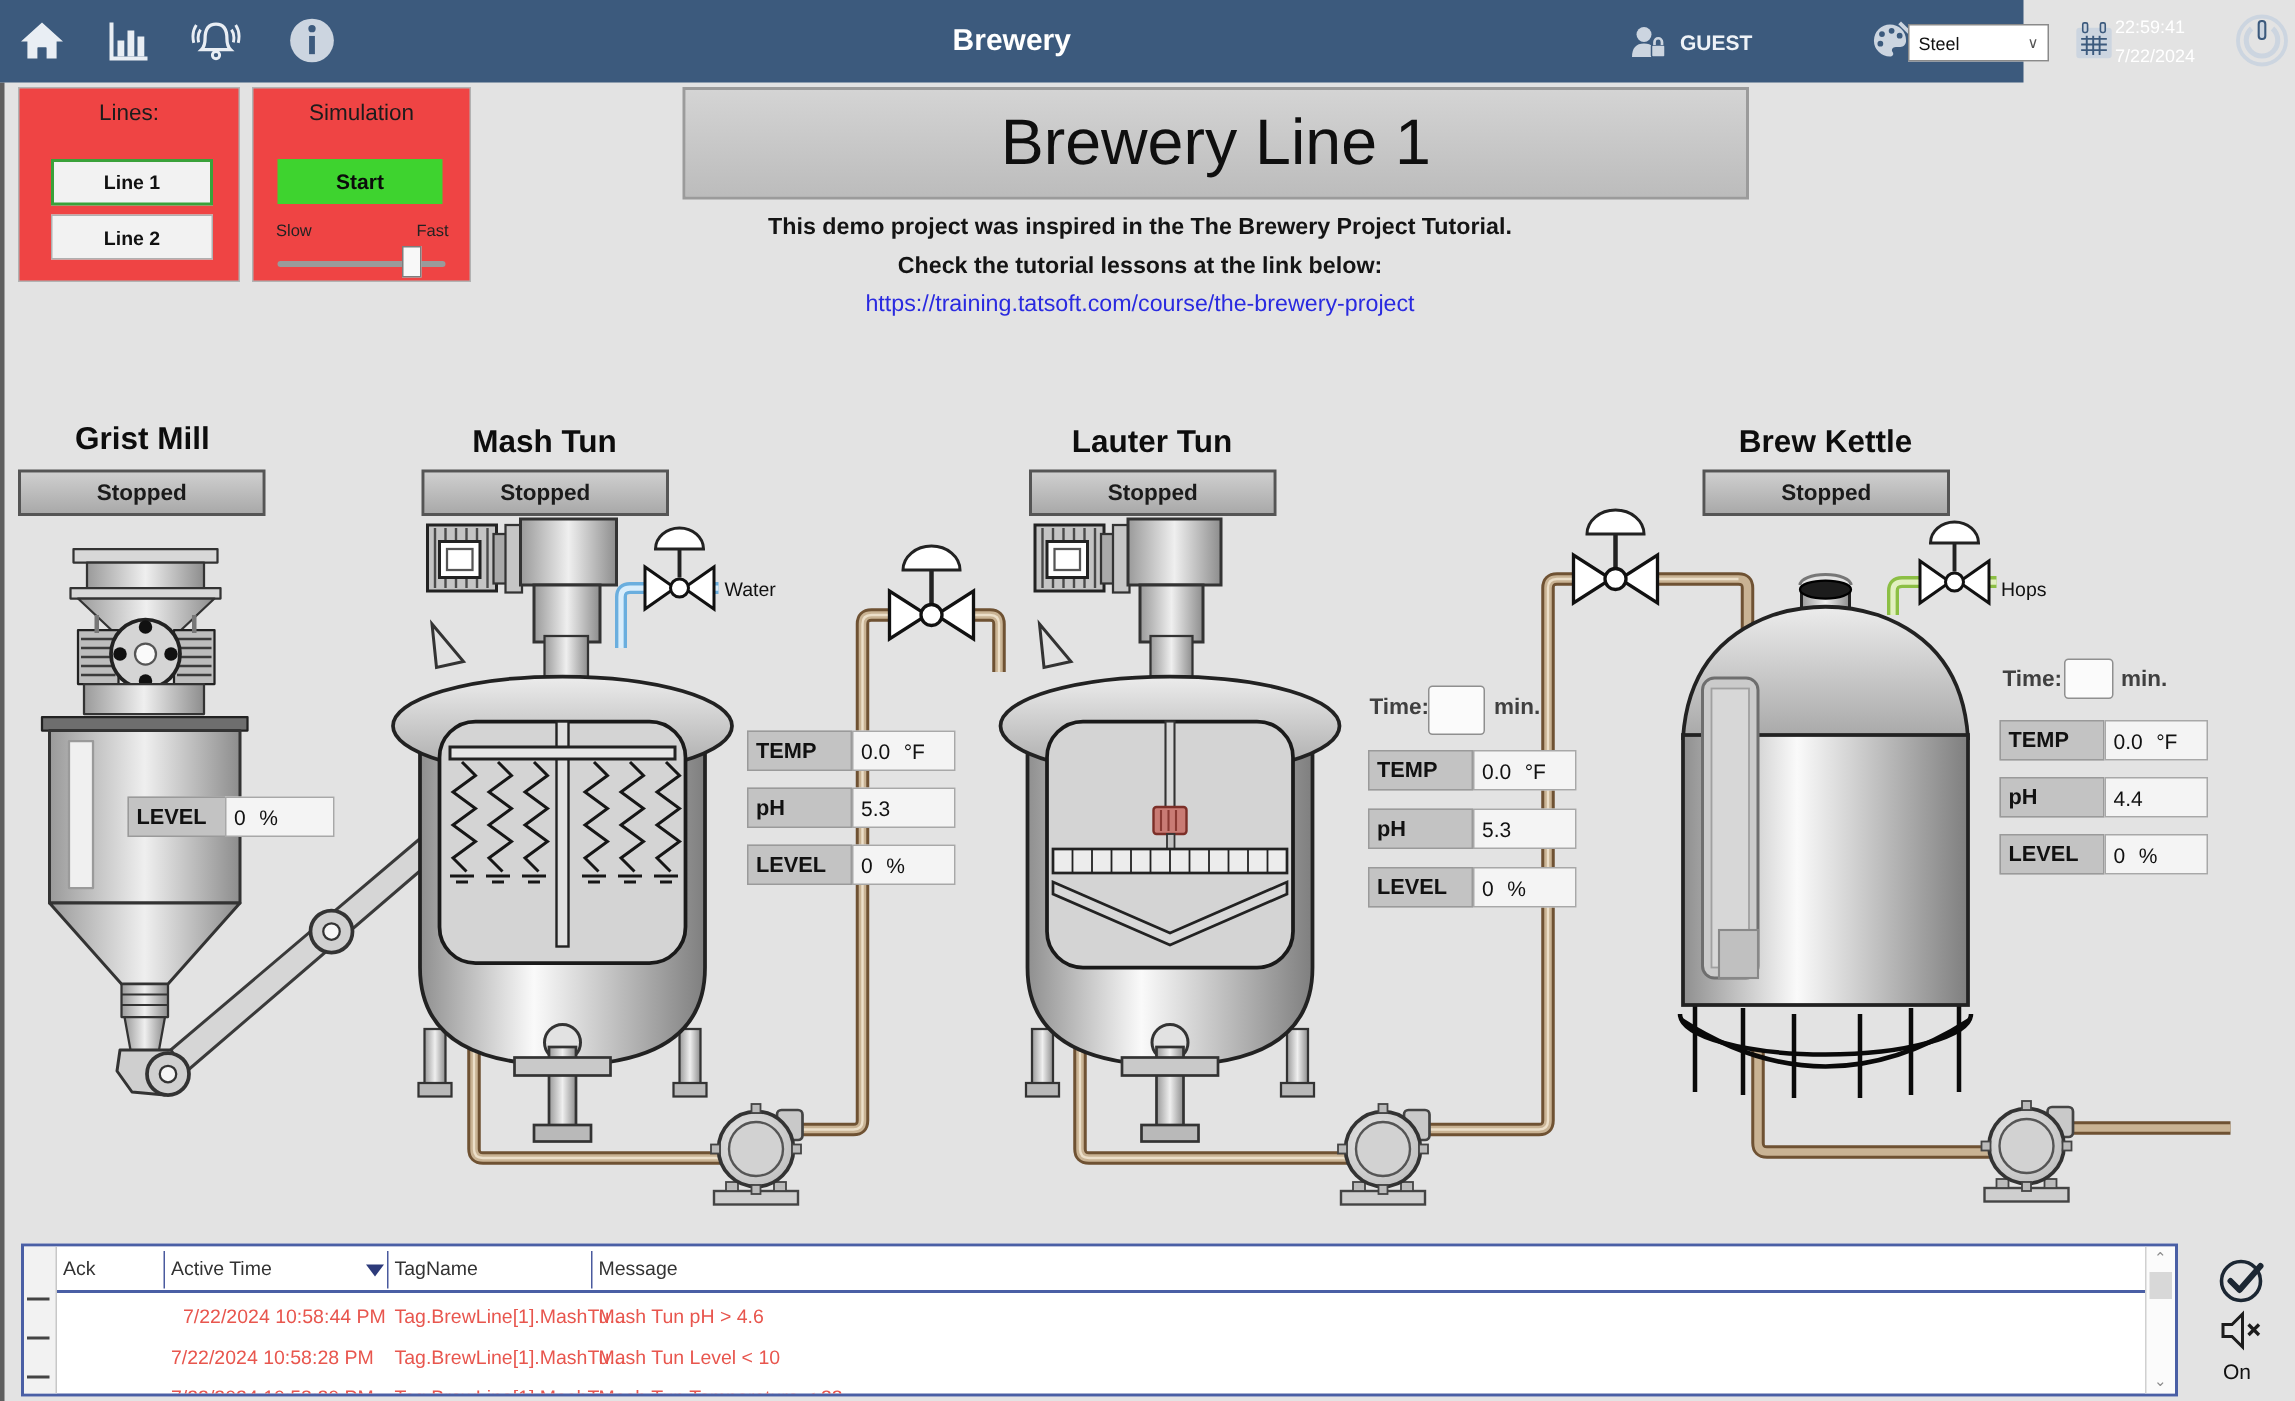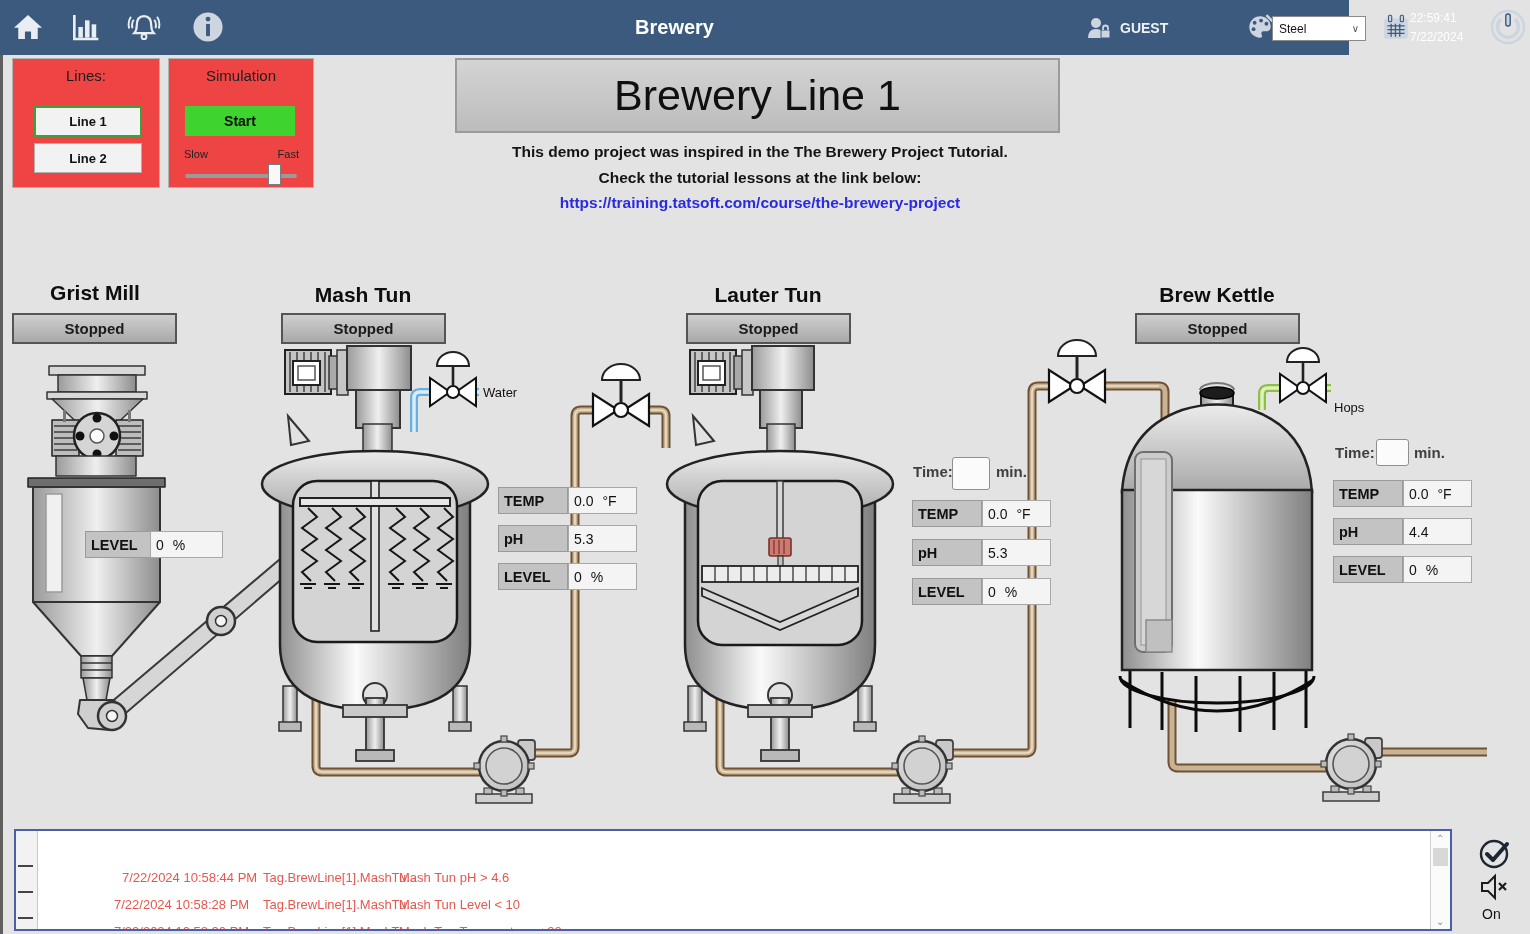--- a/index.html
+++ b/index.html
@@ -23,24 +23,24 @@
   .panel-title { text-align:center; font-size:15px; color:#1c1c1c; padding-top:8px; }
   .linebtn { position:absolute; left:21px; width:108px; height:31px; background:#f2f2f2; display:flex; align-items:center; justify-content:center; font-size:13px; font-weight:bold; color:#111; cursor:pointer; }
   #line1-btn { top:47px; border:2px solid #3aa23a; }
   #line2-btn { top:84px; border:1px solid #b0b0b0; height:30px; }
   #start-btn { position:absolute; left:16px; top:47px; width:110px; height:30px; background:#3ed32f; border:none; display:flex; align-items:center; justify-content:center; font-size:14px; font-weight:bold; color:#0b0b0b; cursor:pointer; }
   .slider-lab { position:absolute; top:89px; font-size:11px; color:#222; }
   #slider-track { position:absolute; left:16px; top:115px; width:112px; height:4px; background:#9a9a9a; border-radius:2px; }
   #slider-handle { position:absolute; left:99px; top:105px; width:13px; height:21px; background:#f8f8f8; border:1px solid #7d7d7d; cursor:pointer; }
 
   
-  #title-panel { position:absolute; left:455px; top:58px; width:605px; height:75px; background:linear-gradient(#d4d4d4,#bcbcbc); border:2px solid #9b9b9b; display:flex; align-items:center; justify-content:center; z-index:10; }
+  #title-panel { position:absolute; left:455px; top:58px; width:711px; height:75px; background:linear-gradient(#d4d4d4,#bcbcbc); border:2px solid #9b9b9b; display:flex; align-items:center; justify-content:center; z-index:10; }
   #title-panel span { font-size:43px; color:#0f0f0f; }
   .intro-line { position:absolute; left:300px; width:920px; text-align:center; font-size:15.5px; font-weight:600; color:#141414; z-index:10; }
-  #intro-link { color:#2a2ae0; font-weight:700; cursor:pointer; }
+  #intro-link { color:#2a2ae0; font-weight:400; cursor:pointer; }
 
   
   .equip-title { position:absolute; font-size:21px; font-weight:bold; color:#0d0d0d; text-align:center; z-index:10; }
   .status-box { position:absolute; width:165px; height:31px; background:linear-gradient(#cfcfcf,#a9a9a9); border:2px solid #555; display:flex; align-items:center; justify-content:center; font-size:15px; font-weight:600; color:#1b1b1b; z-index:10; }
   .fldlbl { position:absolute; width:70px; height:27px; background:#c3c3c3; border:1px solid #9a9a9a; font-size:14.5px; font-weight:bold; color:#111; display:flex; align-items:center; padding-left:5px; z-index:10; }
   .fldval { position:absolute; width:69px; height:27px; background:#f4f4f4; border:1px solid #a8a8a8; font-size:14px; color:#111; display:flex; align-items:center; padding-left:5px; gap:9px; z-index:10; }
   .pipe-lab { position:absolute; font-size:13px; color:#111; z-index:10; }
   .time-lab { position:absolute; font-size:15px; font-weight:600; color:#404040; z-index:10; }
   .time-box { position:absolute; background:#fbfbfb; border:1px solid #8f8f8f; border-radius:3px; z-index:10; font-size:13px; padding:0 3px; }
 
@@ -444,21 +444,21 @@
   <span>5.3</span>
 </div>
 <div class="fldlbl" style="left:912px; top:578px;">LEVEL</div>
 <div class="fldval" style="left:982px; top:578px;">
   <span>0</span>
   <span>%</span>
 </div>
 
 <div class="equip-title" style="left:1137px; top:283px; width:160px;">Brew Kettle</div>
 <div class="status-box" style="left:1135px; top:313px;">Stopped</div>
-<div class="pipe-lab" style="left:1334px; top:400px;">Hops</div>
+<div class="pipe-lab" style="left:1334px; top:385px;">Hops</div>
 <span class="time-lab" style="left:1335px; top:444px;">Time:</span>
 <input class="time-box" style="left: 1376px; top: 439px; width: 33px; height: 27px;" value="">
 <span class="time-lab" style="left:1414px; top:444px;">min.</span>
 <div class="fldlbl" style="left:1333px; top:480px;">TEMP</div>
 <div class="fldval" style="left:1403px; top:480px;">
   <span>0.0</span>
   <span>°F</span>
 </div>
 <div class="fldlbl" style="left:1333px; top:518px;">pH</div>
 <div class="fldval" style="left:1403px; top:518px;">
@@ -469,20 +469,30 @@
   <span>0</span>
   <span>%</span>
 </div>
 
 <div id="alarm-table">
   <div id="rowhdr-strip">
     <div class="rowdash" style="top:34px;"></div>
     <div class="rowdash" style="top:60px;"></div>
     <div class="rowdash" style="top:86px;"></div>
   </div>
+  <div id="tbl-head">
+    <span class="colhead" style="left:4px;">Ack</span>
+    <div class="colsep" style="left:71px;"></div>
+    <span class="colhead" style="left:76px;">Active Time</span>
+    <div id="sort-arrow"></div>
+    <div class="colsep" style="left:220px;"></div>
+    <span class="colhead" style="left:225px;">TagName</span>
+    <div class="colsep" style="left:356px;"></div>
+    <span class="colhead" style="left:361px;">Message</span>
+  </div>
   <div class="alarm-row" style="top:33px;">
     <span style="left:84px;">7/22/2024 10:58:44 PM</span>
     <span style="left:225px;">Tag.BrewLine[1].MashTu...</span>
     <span style="left:361px;">Mash Tun pH &gt; 4.6</span>
   </div>
   <div class="alarm-row" style="top:60px;">
     <span style="left:76px;">7/22/2024 10:58:28 PM</span>
     <span style="left:225px;">Tag.BrewLine[1].MashTu...</span>
     <span style="left:361px;">Mash Tun Level &lt; 10</span>
   </div>

